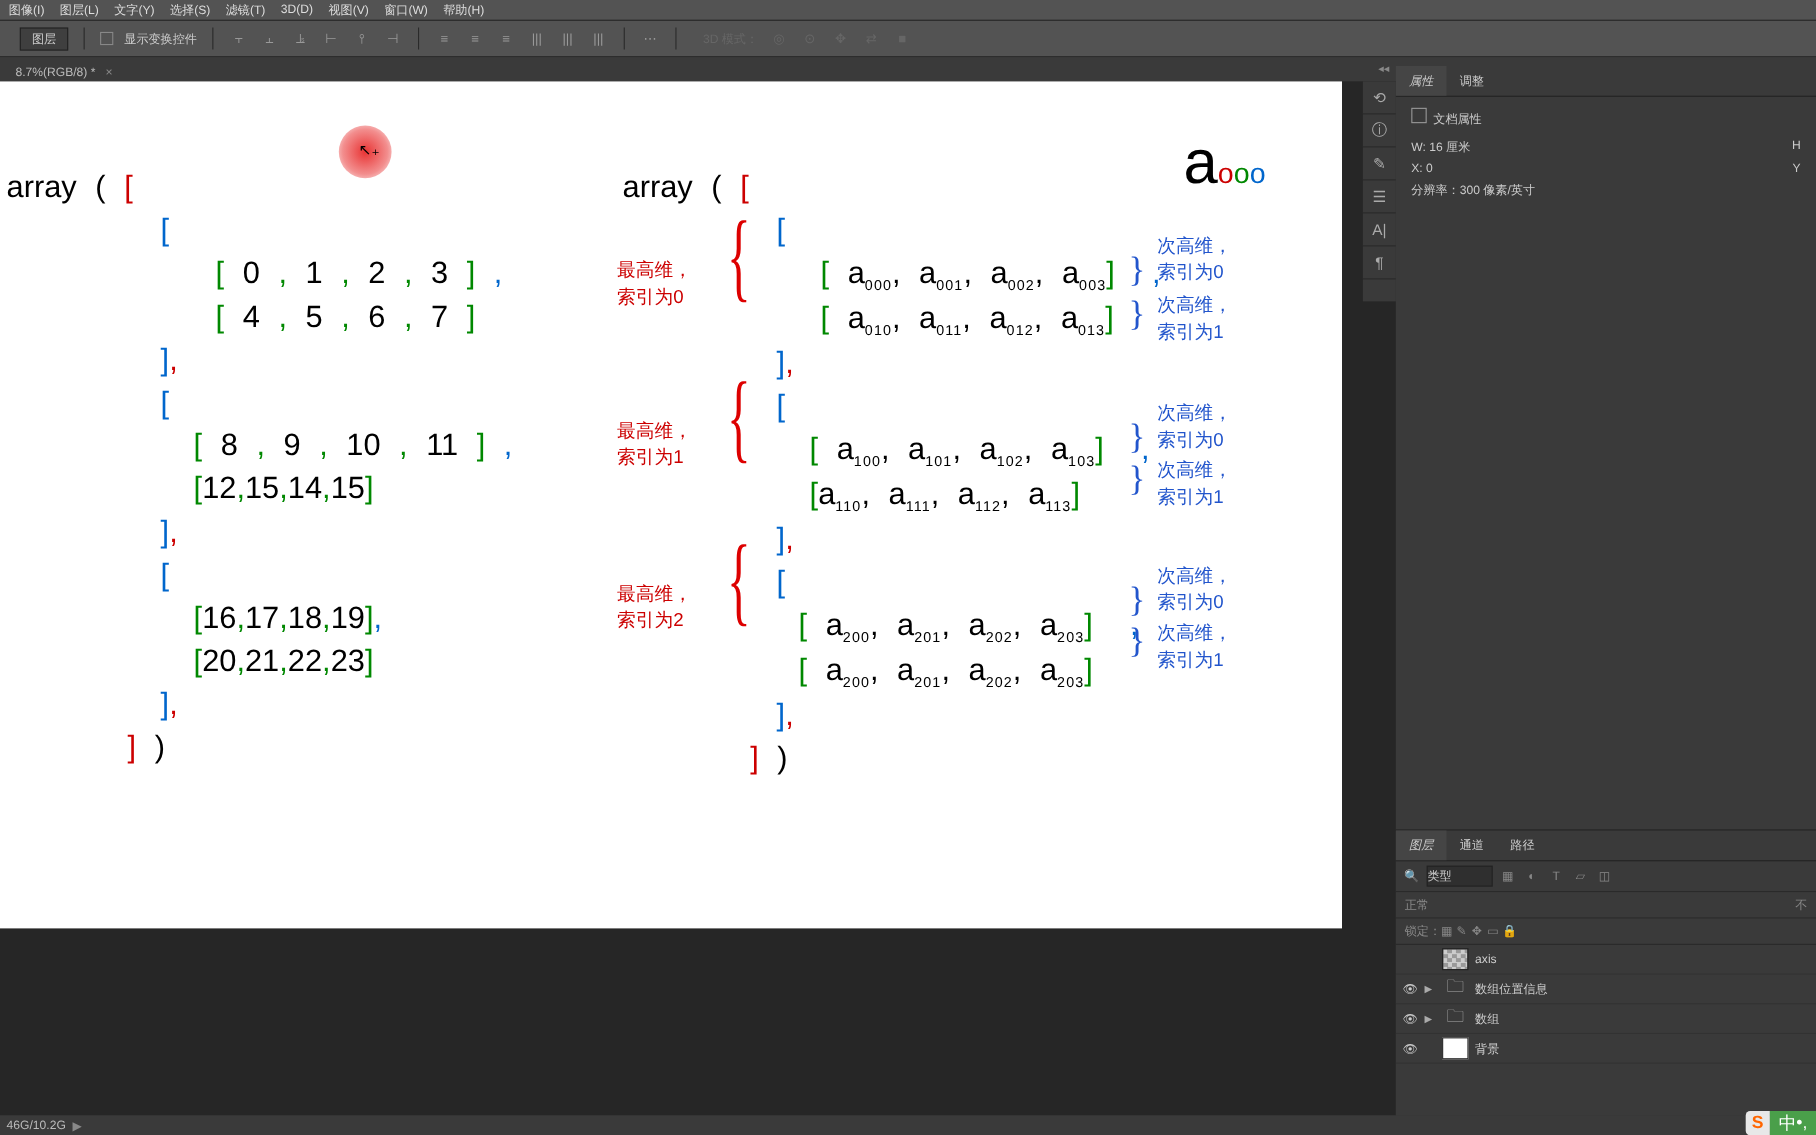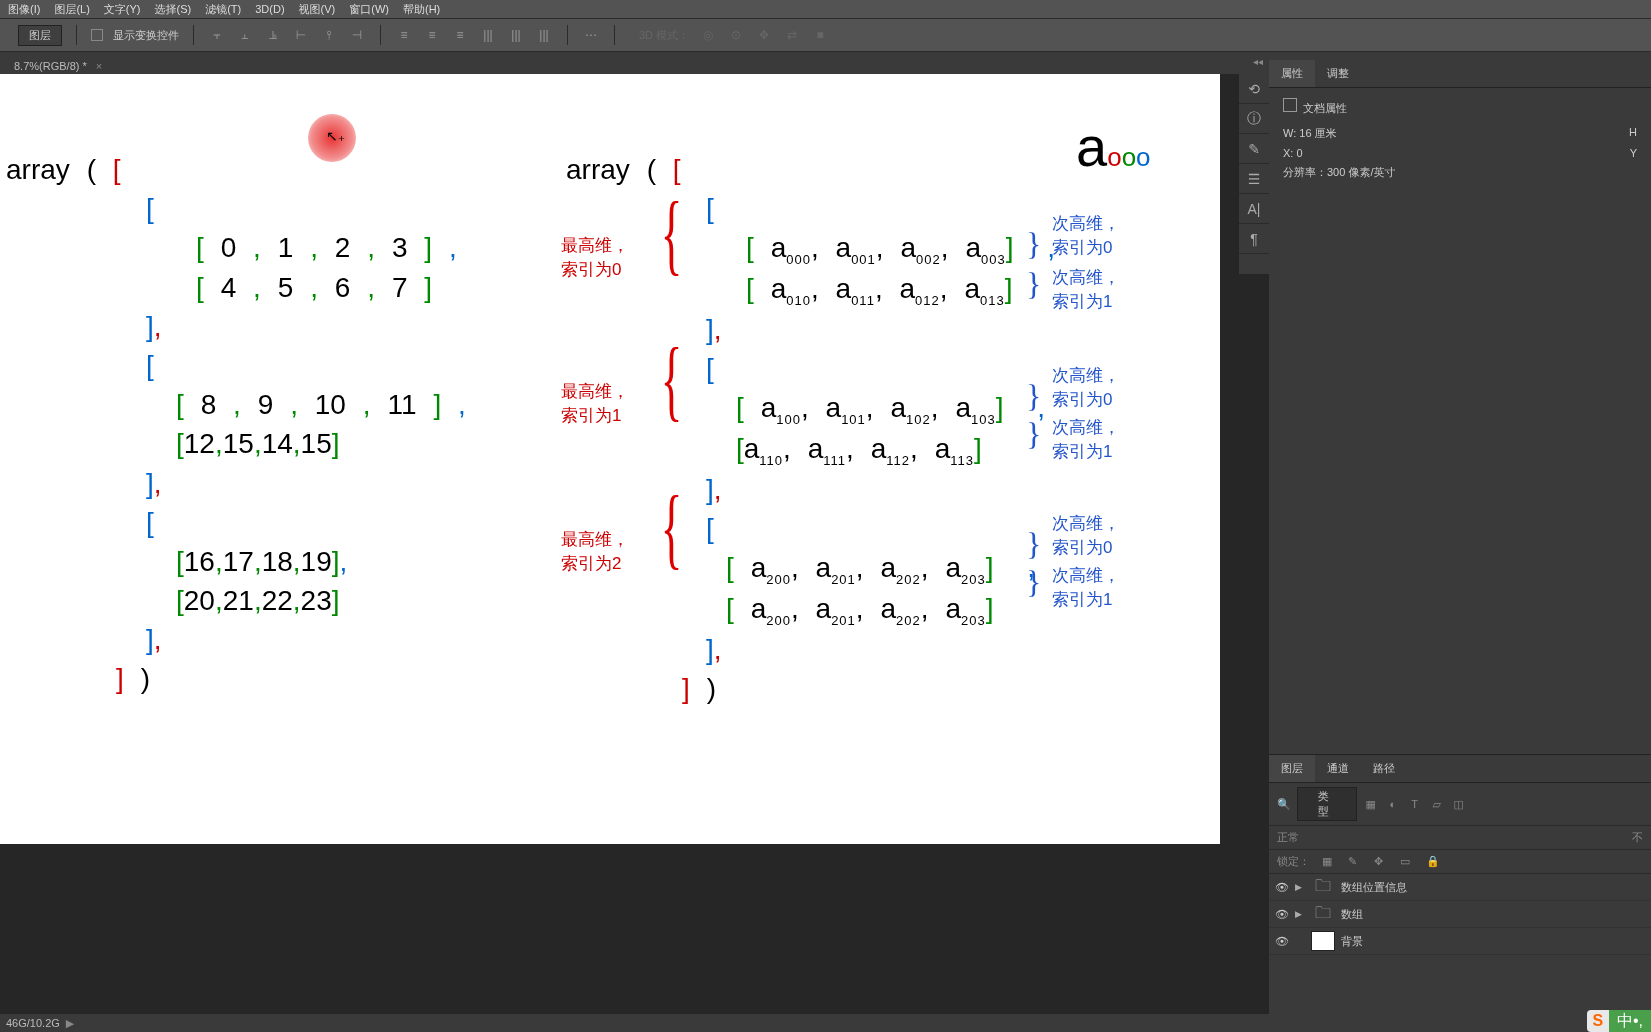--- a/index.html
+++ b/index.html
@@ -27,34 +27,34 @@
 .canvas { position: absolute; top: 0; left: 0; width: 1220px; height: 770px; background: #fff; overflow: hidden; }
 
 
 .rtoolstrip { position: absolute; top: 74px; right: 382px; width: 30px; background: #3a3a3a; }
 .rtoolstrip .ti { width: 30px; height: 30px; display: flex; align-items: center; justify-content: center; color: #aaa; font-size: 14px; border-bottom: 1px solid #2a2a2a; }
 
 
 .rpanels { position: absolute; top: 60px; right: 0; width: 382px; bottom: 18px; background: #3a3a3a; color: #ccc; font-size: 11px; }
 .panel-tabs { display: flex; border-bottom: 1px solid #222; }
 .panel-tabs span { padding: 6px 12px; }
-.panel-tabs span.active { background: #454545; }
+.panel-tabs span.active { background: #454545; font-style: italic; }
 .prop-body { padding: 10px 14px; }
 .prop-row { display: flex; gap: 8px; margin: 6px 0; }
 .prop-row .lbl { width: 60px; }
 .doc-ic { width: 14px; height: 14px; border: 1px solid #999; display: inline-block; margin-right: 6px; }
 
 .layers-section { position: absolute; bottom: 0; left: 0; right: 0; height: 260px; background: #3a3a3a; border-top: 1px solid #222; }
 .layers-section .panel-tabs { border-bottom: 1px solid #222; }
 .filter-row { display: flex; align-items: center; padding: 4px 8px; gap: 6px; border-bottom: 1px solid #2a2a2a; }
 .filter-row .search-ic { color: #888; }
-.filter-row .dd2 { background: #2f2f2f; padding: 1px 20px; border: 1px solid #222; flex: 0 0 60px; }
+.filter-row .dd2 { background: #2f2f2f; padding: 1px 0; border: 1px solid #222; flex: 0 0 60px; }
 .filter-row .ficon { width: 16px; height: 16px; color: #888; display: flex; align-items: center; justify-content: center; }
 .blend-row { display: flex; padding: 4px 8px; gap: 8px; color: #888; border-bottom: 1px solid #2a2a2a; }
-.lock-row { display: flex; padding: 4px 8px; gap: 12px; color: #888; border-bottom: 1px solid #2a2a2a; align-items: center; }
+.lock-row { display: flex; padding: 4px 8px; gap: 0; color: #888; border-bottom: 1px solid #2a2a2a; align-items: center; }
 .lock-row .lic { width: 14px; height: 14px; color: #888; }
 .layer-item { display: flex; align-items: center; padding: 3px 6px; gap: 6px; border-bottom: 1px solid #323232; }
 .layer-item .eye { width: 14px; color: #ccc; }
 .layer-item .arrow { width: 10px; color: #aaa; font-size: 9px; }
 .layer-item .thumb { width: 24px; height: 20px; background: #888; border: 1px solid #222; }
 .layer-item .thumb.trans { background: repeating-conic-gradient(#999 0 25%, #ccc 0 50%); background-size: 8px 8px; }
 .layer-item .thumb.white { background: #fff; }
 .layer-item .thumb.folder { background: none; color: #aaa; font-size: 16px; text-align: center; line-height: 18px; border: none; }
 
 
@@ -270,20 +270,26 @@
     </div>
     <div class="lock-row">
       <span>锁定：</span>
       <span class="lic">▦</span>
       <span class="lic">✎</span>
       <span class="lic">✥</span>
       <span class="lic">▭</span>
       <span class="lic">🔒</span>
     </div>
     <div class="layer-item">
+      <span class="eye"></span>
+      <span class="arrow"></span>
+      <span class="thumb trans"></span>
+      <span>axis</span>
+    </div>
+    <div class="layer-item">
       <span class="eye">👁</span>
       <span class="arrow">▶</span>
       <span class="thumb folder">🗀</span>
       <span>数组位置信息</span>
     </div>
     <div class="layer-item">
       <span class="eye">👁</span>
       <span class="arrow">▶</span>
       <span class="thumb folder">🗀</span>
       <span>数组</span>

